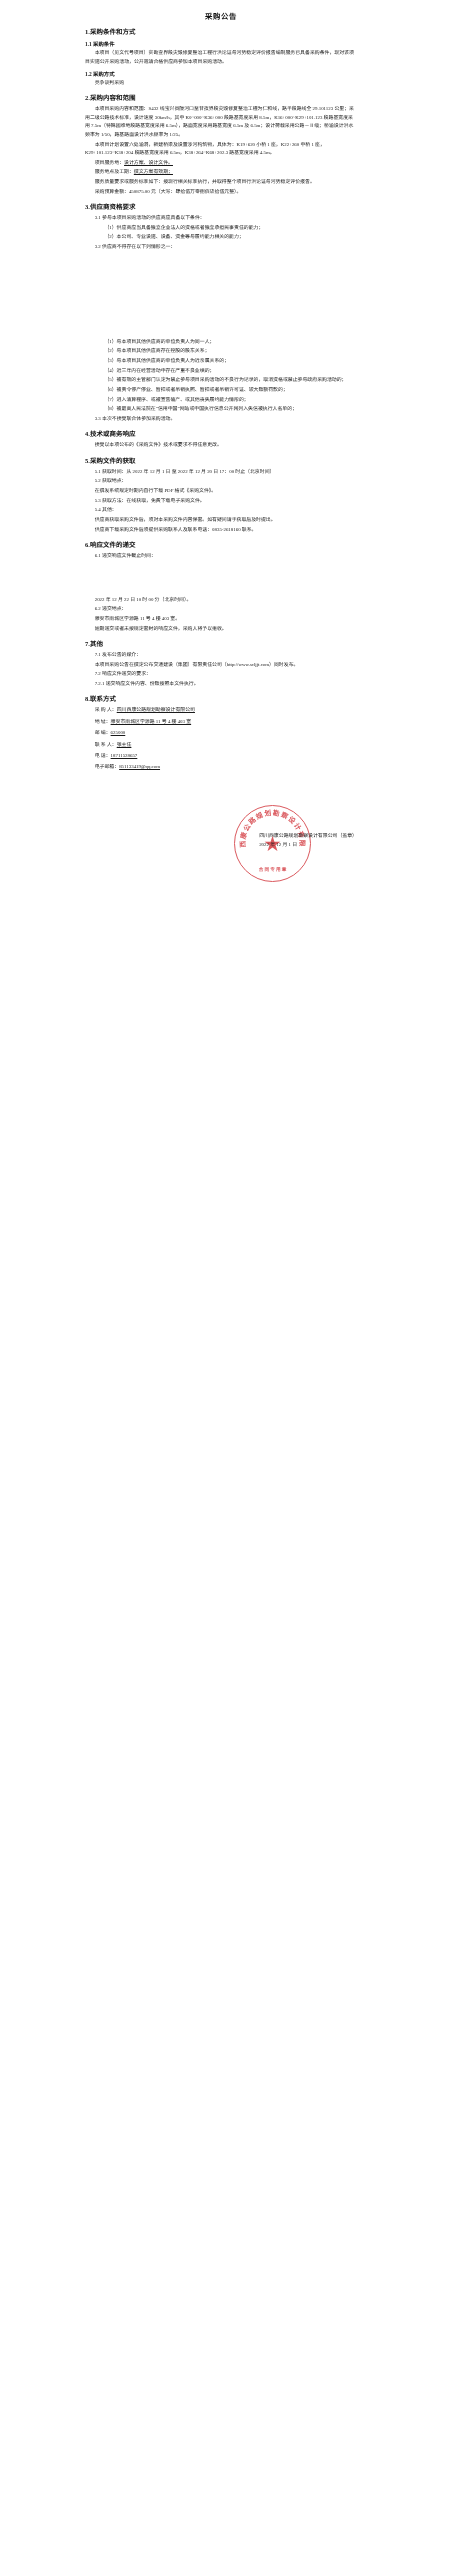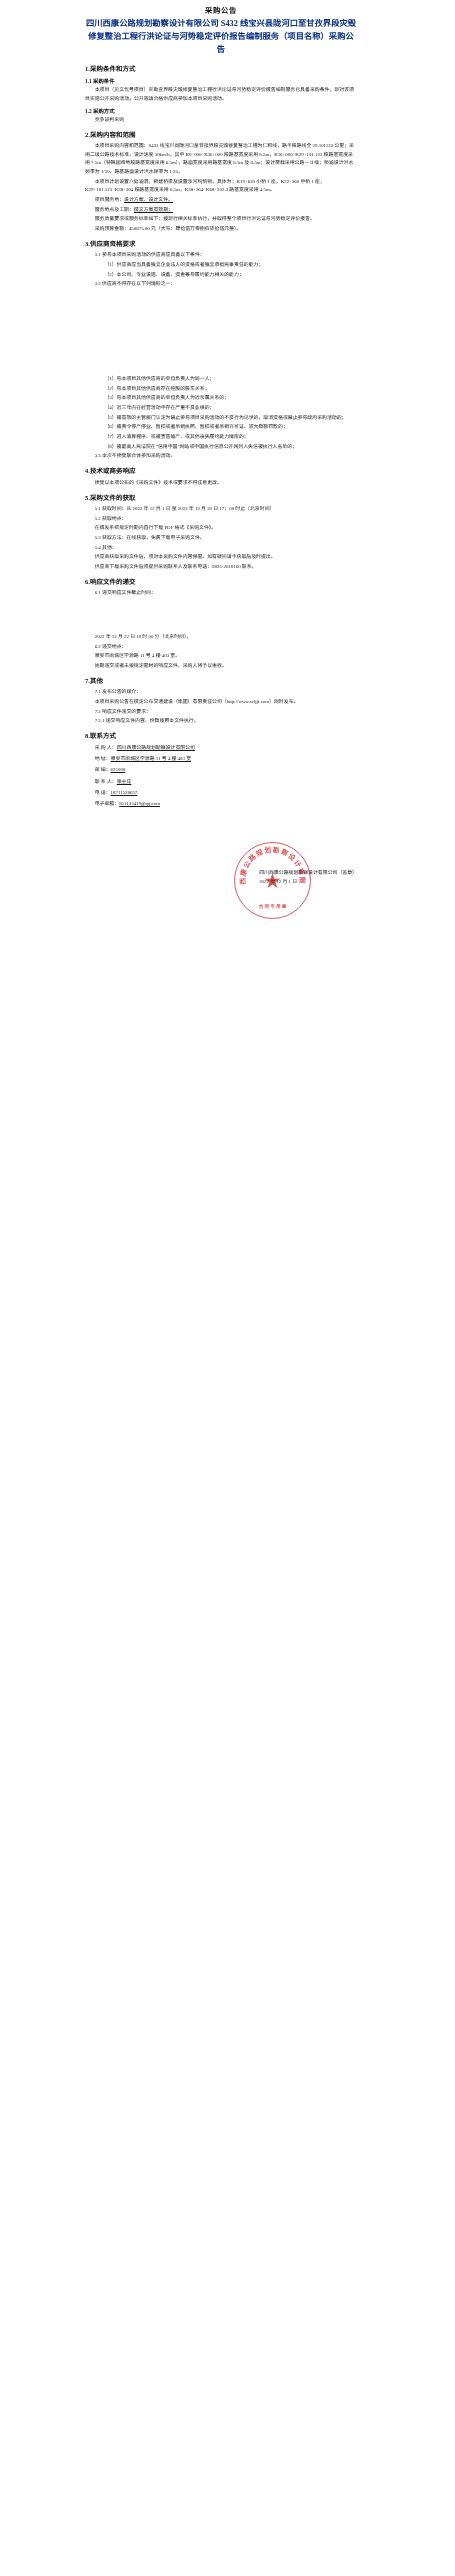--- a/index.html
+++ b/index.html
@@ -6,21 +6,21 @@
   body{
     width:455px;
     font-family:"Liberation Serif", serif;
     color:#1a1a1a;
   }
   .page{
     position:relative;
     width:442px;
     min-height:2576px;
     box-sizing:border-box;
-    padding:4px 85px 23px 85px;
+    padding:10px 85px 23px 85px;
     background:#fff;
   }
   .doc-kicker{
     text-align:center;
     font-size:7.4px;
     font-weight:bold;
     letter-spacing:0.6px;
     margin:0 0 3.4px 0;
     color:#111;
   }
@@ -111,21 +111,20 @@
     font-size:4.6px;
     font-weight:bold;
   }
 </style>
 </head>
 <body>
 
 <div class="page">
 
   <div class="doc-kicker">采购公告</div>
-  <div class="doc-title">四川西康公路规划勘察设计有限公司 S432 线宝兴县陇河口至甘孜界段灾毁修复整治工程行洪论证与河势稳定评价报告编制服务（项目名称）采购公告</div>
 
   <h2 class="sec">1.采购条件和方式</h2>
   <h3 class="sub">1.1 采购条件</h3>
   <p class="t ind">本项目（见文代号项目）实勘查界段灾毁修复整治工程行洪论证与河势稳定评价报告编制服务已具备采购条件，现对该项目实施公开采购活动，公开邀请合格供应商参加本项目采购活动。</p>
   <h3 class="sub">1.2 采购方式</h3>
   <p class="t ind2">竞争谈判采购</p>
 
   <h2 class="sec">2.采购内容和范围</h2>
   <p class="t ind">本项目采购内容和范围：S432 线宝兴县陇河口至甘孜界段灾毁修复整治工程为仁和线，路半段路线全 29.101123 公里；采用二级公路技术标准，设计速度 30km/h，其中 K0~000~K36+000 段路基宽度采用 8.5m，K16+000~K29+101.123 段路基宽度采用 7.5m（特殊困难地段路基宽度采用 6.5m），路面宽度采用路基宽度 6.5m 及 6.5m；设计荷载采用公路－Ⅱ级；桥涵设计洪水频率为 1/50，路基路面设计洪水频率为 1/25。</p>
   <p class="t ind">本项目计划设置六处涵洞，新建桥梁及设置涉河构筑物，具体为：K19+620 小桥 1 座，K22+260 中桥 1 座，K29+101.123~K38+204 段路基宽度采用 6.5m，K38+264~K68+202.3 路基宽度采用 4.5m。</p>

